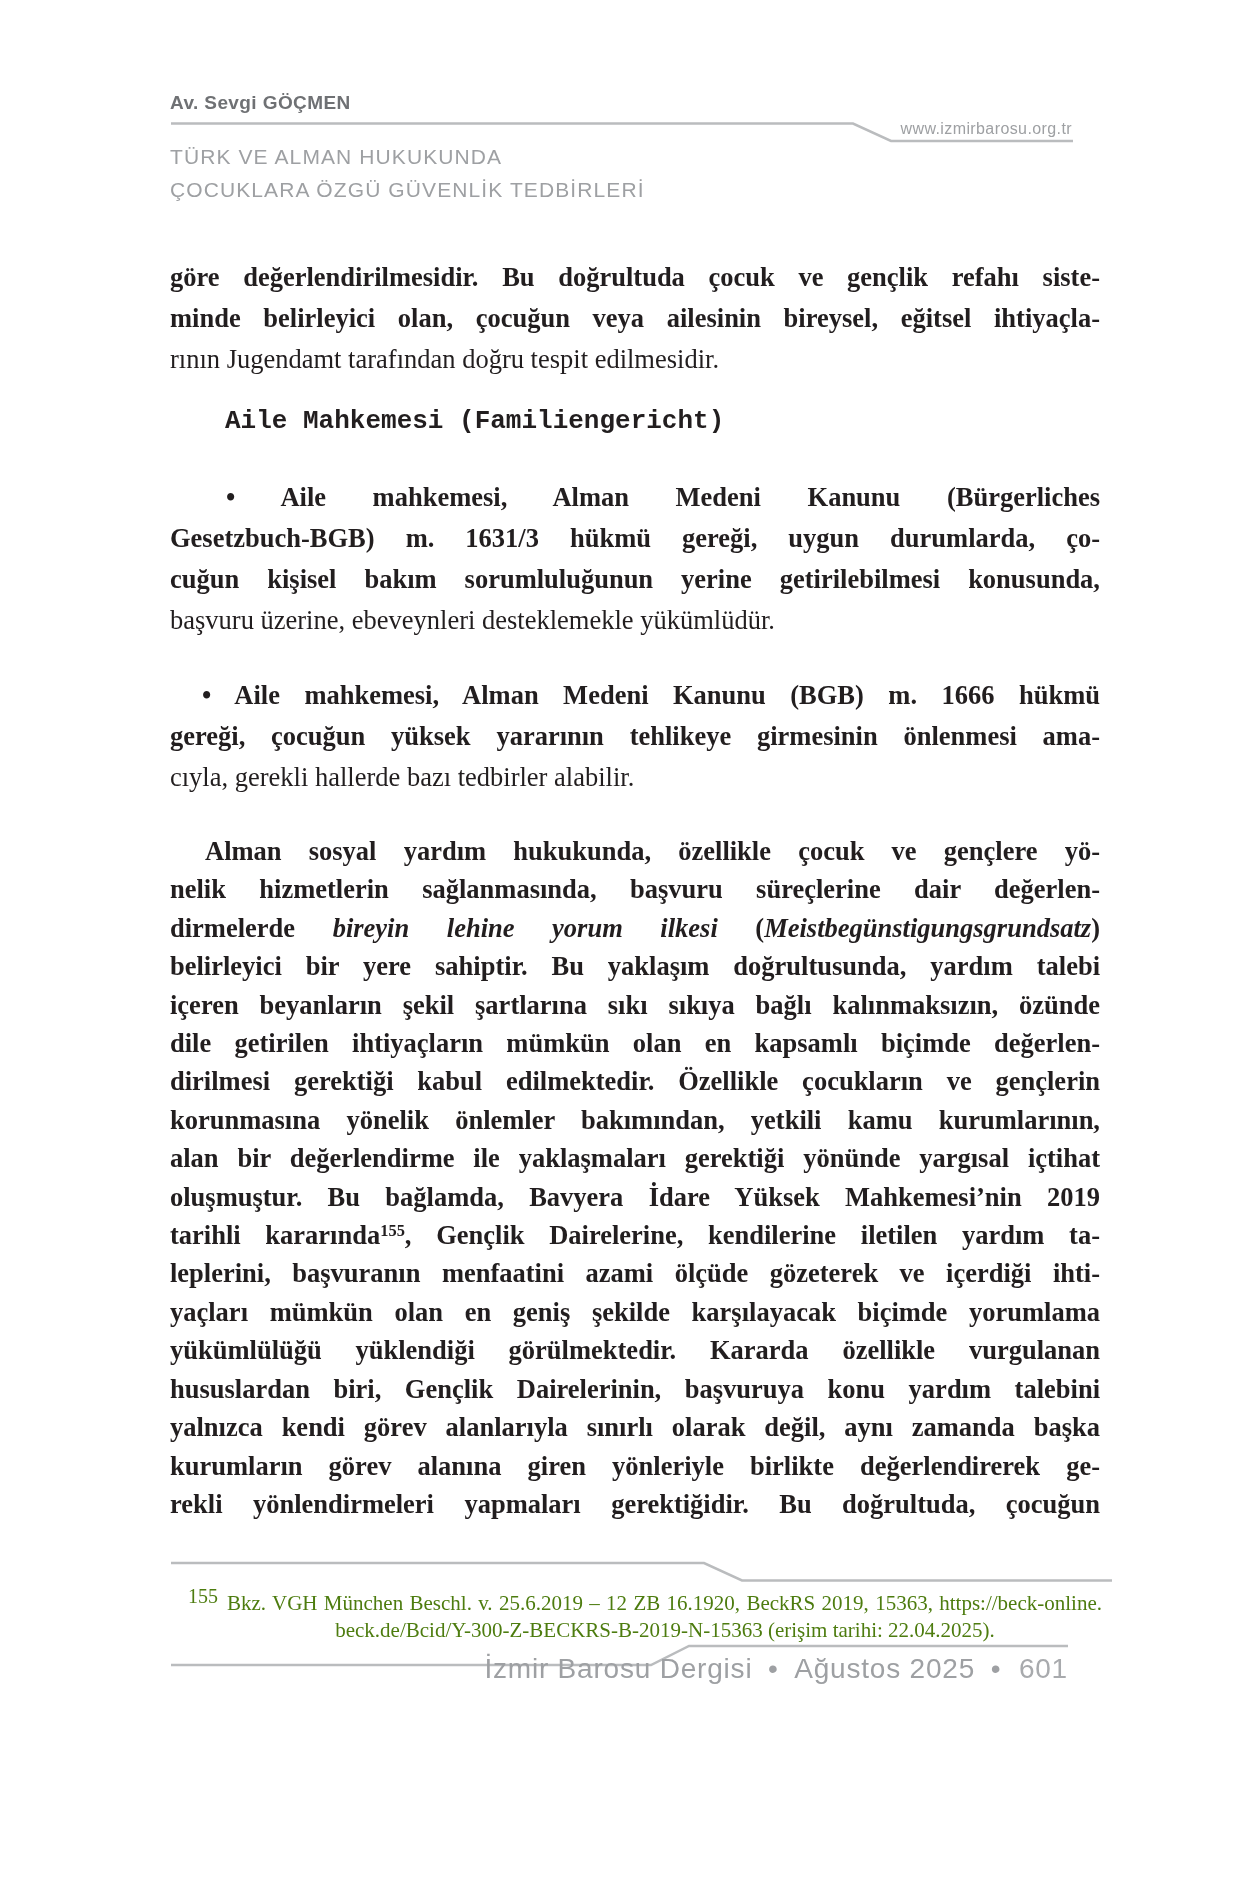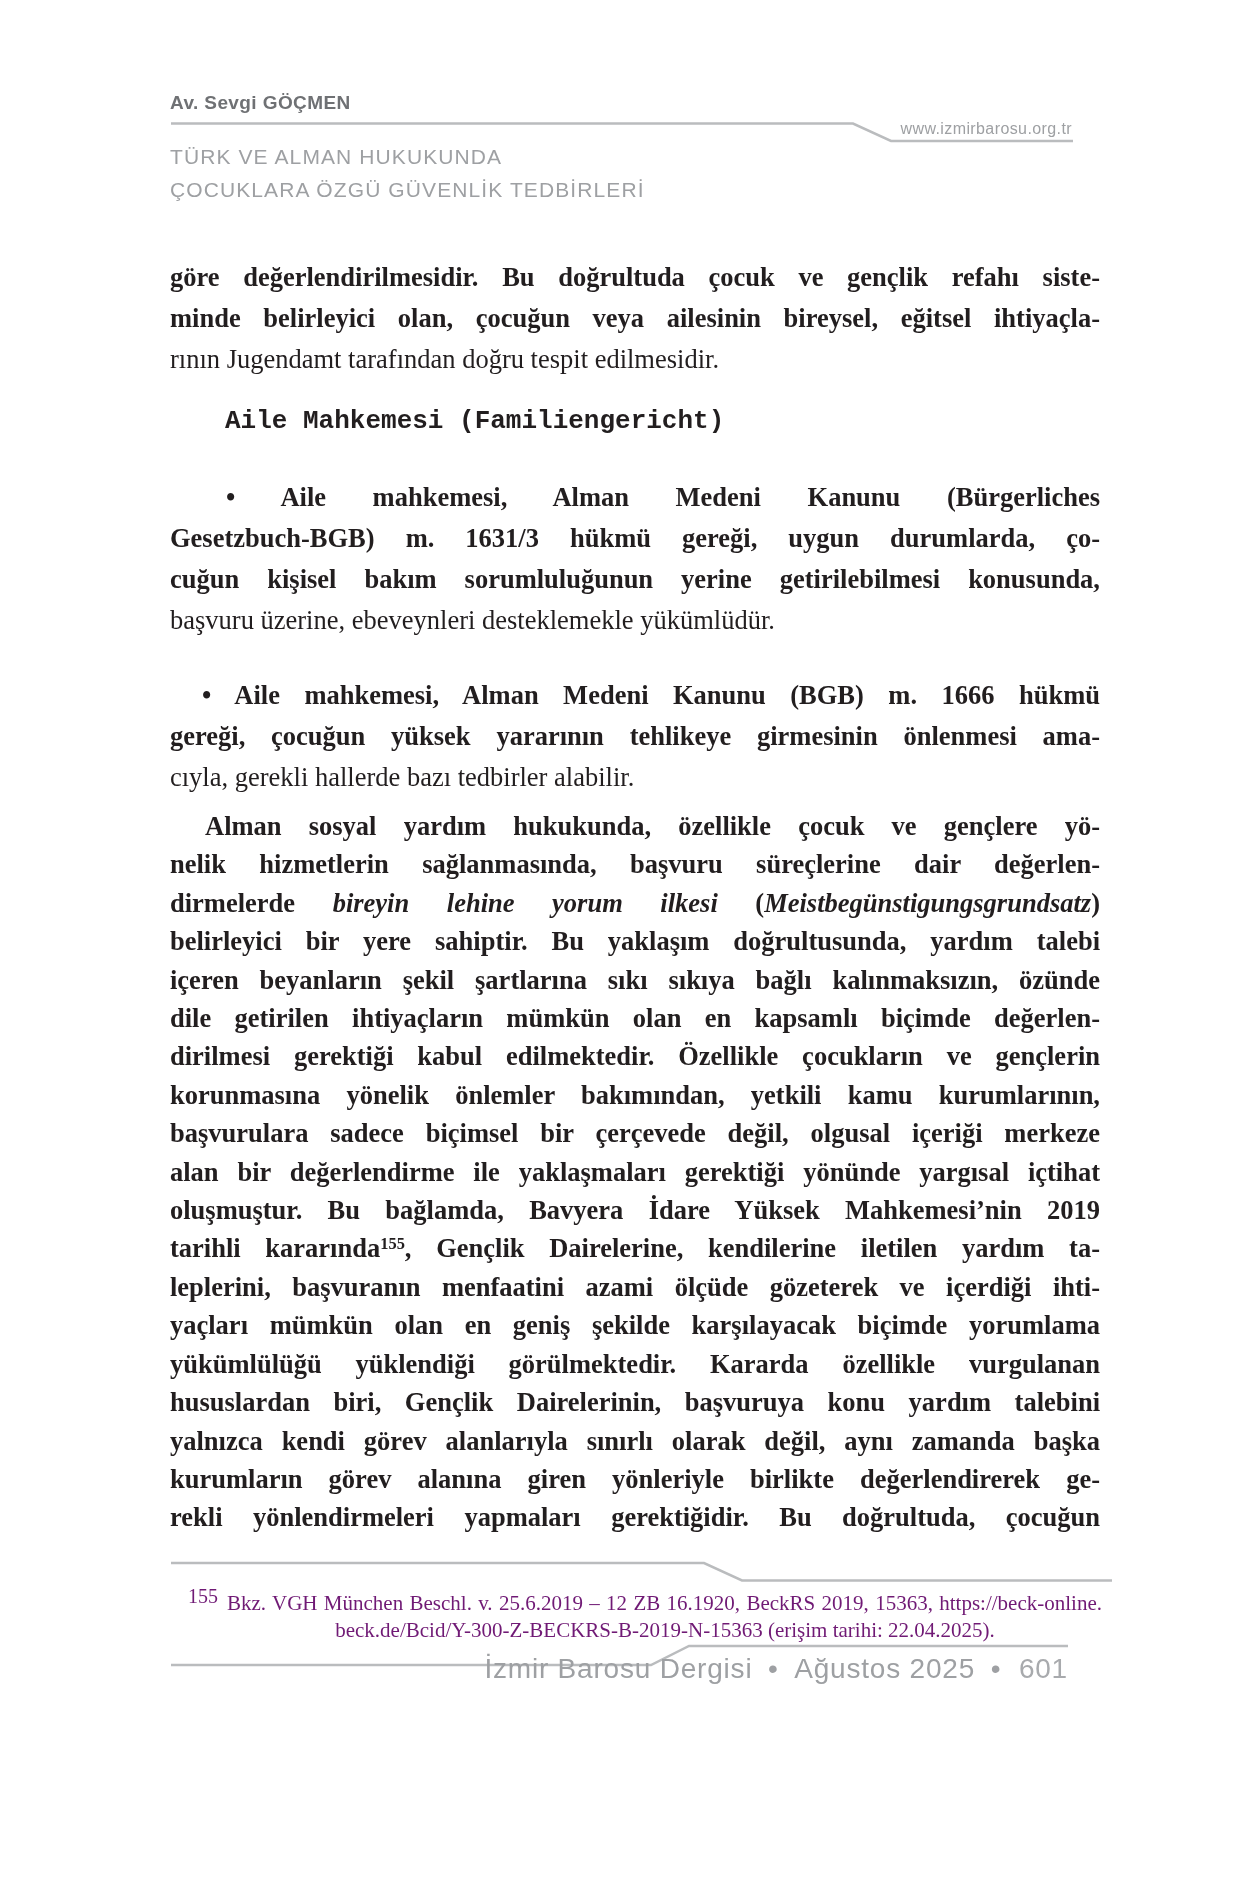--- a/index.html
+++ b/index.html
@@ -31,21 +31,21 @@
   }
   .para .jline { text-align:justify; text-align-last:justify;font-weight:bold; }
   .para .lline { text-align:justify; text-align-last:left; }
   .para .hline { text-align:left;font-family:Liberation Mono, monospace; }
   .para.heading { font-weight:bold; font-size:26px; }
   .para i { font-style:italic; }
   sup { font-size:0.62em; vertical-align:baseline; position:relative; top:-0.5em; line-height:0; }
   
   .footnote {
     position:absolute; left:170px; top:1590px; width:932px;
-    font-size:21px; line-height:27px; color:#701a75;
+    font-size:21px; line-height:27px; color:#4d7c0f;
   }
   .fn-line { padding-left:58px; text-align:center; }
   .fn-line.first { text-indent:-58px; text-align:justify; text-align-last:justify; }
   .fn-marker {
     display:inline-block; text-indent:0; margin-left:18px; margin-right:9px;
     position:relative; top:-7px; font-size:20px;
   }
   
   .footer-text {
     position:absolute; left:170px; top:1653px; width:898px; text-align:right;
@@ -86,30 +86,29 @@
         <div class="jline" style="padding-left: 56px;">• Aile mahkemesi, Alman Medeni Kanunu (Bürgerliches</div>
         <div class="jline">Gesetzbuch-BGB) m. 1631/3 hükmü gereği, uygun durumlarda, ço-</div>
         <div class="jline">cuğun kişisel bakım sorumluluğunun yerine getirilebilmesi konusunda,</div>
         <div class="lline">başvuru üzerine, ebeveynleri desteklemekle yükümlüdür.</div>
       </div>
       <div class="para" style="top: 675px; line-height: 41px;">
         <div class="jline" style="padding-left: 32px;">• Aile mahkemesi, Alman Medeni Kanunu (BGB) m. 1666 hükmü</div>
         <div class="jline">gereği, çocuğun yüksek yararının tehlikeye girmesinin önlenmesi ama-</div>
         <div class="lline">cıyla, gerekli hallerde bazı tedbirler alabilir.</div>
       </div>
-      <div class="para" style="top: 807px; line-height: 38.4px;">
+      <div class="para" style="top: 832px; line-height: 38.4px;">
         <div class="jline" style="padding-left: 35px;">Alman sosyal yardım hukukunda, özellikle çocuk ve gençlere yö-</div>
         <div class="jline">nelik hizmetlerin sağlanmasında, başvuru süreçlerine dair değerlen-</div>
         <div class="jline">dirmelerde <i>bireyin lehine yorum ilkesi</i> (<i>Meistbegünstigungsgrundsatz</i>)</div>
         <div class="jline">belirleyici bir yere sahiptir. Bu yaklaşım doğrultusunda, yardım talebi</div>
         <div class="jline">içeren beyanların şekil şartlarına sıkı sıkıya bağlı kalınmaksızın, özünde</div>
         <div class="jline">dile getirilen ihtiyaçların mümkün olan en kapsamlı biçimde değerlen-</div>
         <div class="jline">dirilmesi gerektiği kabul edilmektedir. Özellikle çocukların ve gençlerin</div>
         <div class="jline">korunmasına yönelik önlemler bakımından, yetkili kamu kurumlarının,</div>
-        <div class="jline">başvurulara sadece biçimsel bir çerçevede değil, olgusal içeriği merkeze</div>
         <div class="jline">alan bir değerlendirme ile yaklaşmaları gerektiği yönünde yargısal içtihat</div>
         <div class="jline">oluşmuştur. Bu bağlamda, Bavyera İdare Yüksek Mahkemesi’nin 2019</div>
         <div class="jline">tarihli kararında<sup>155</sup>, Gençlik Dairelerine, kendilerine iletilen yardım ta-</div>
         <div class="jline">leplerini, başvuranın menfaatini azami ölçüde gözeterek ve içerdiği ihti-</div>
         <div class="jline">yaçları mümkün olan en geniş şekilde karşılayacak biçimde yorumlama</div>
         <div class="jline">yükümlülüğü yüklendiği görülmektedir. Kararda özellikle vurgulanan</div>
         <div class="jline">hususlardan biri, Gençlik Dairelerinin, başvuruya konu yardım talebini</div>
         <div class="jline">yalnızca kendi görev alanlarıyla sınırlı olarak değil, aynı zamanda başka</div>
         <div class="jline">kurumların görev alanına giren yönleriyle birlikte değerlendirerek ge-</div>
         <div class="jline">rekli yönlendirmeleri yapmaları gerektiğidir. Bu doğrultuda, çocuğun</div>

